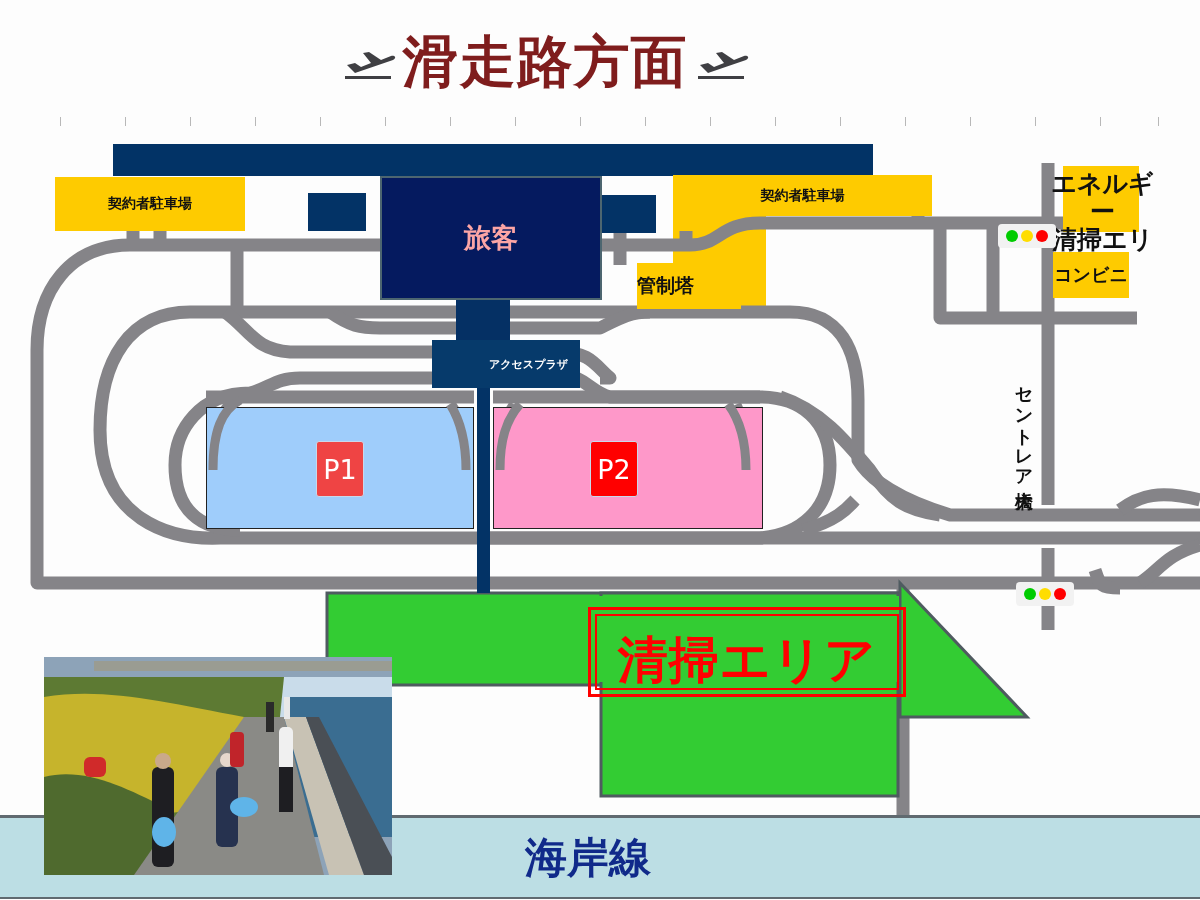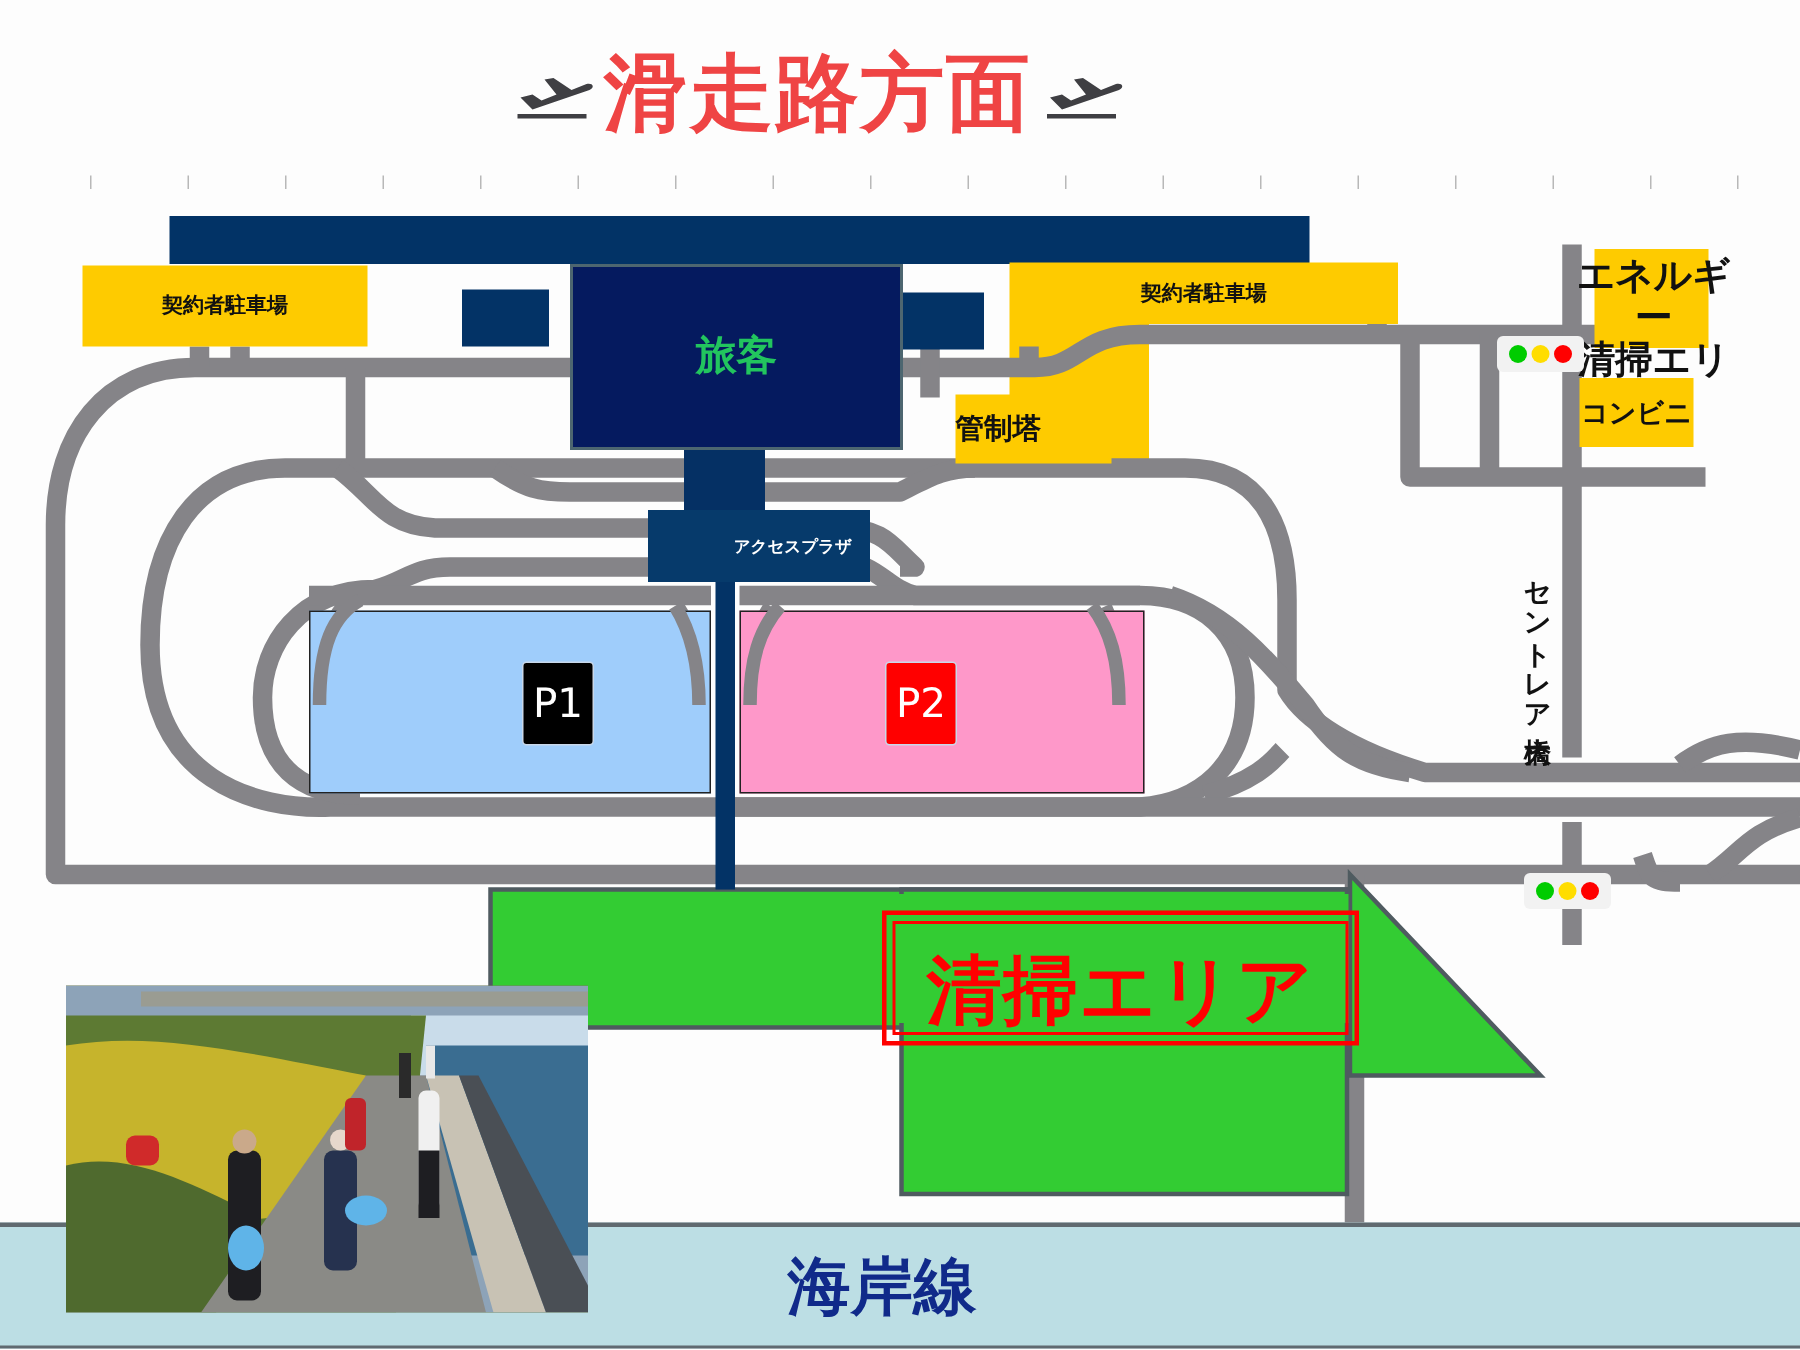--- a/index.html
+++ b/index.html
@@ -7,21 +7,21 @@
     width: 1200px; height: 900px; position: relative; overflow: hidden;
     background: #fdfdfd;
     font-family: "DejaVu Sans", "Liberation Sans", sans-serif;
   }
   .abs { position: absolute; }
   #roads { position: absolute; left: 0; top: 0; width: 1200px; height: 900px; }
 
   .title {
     left: 330px; top: 28px; width: 430px; height: 70px;
     display: flex; align-items: center; justify-content: center; gap: 6px;
-    color: #ef4444; font-size: 56px; font-weight: bold; letter-spacing: 1px;
+    color: #7f1d1d; font-size: 56px; font-weight: bold; letter-spacing: 1px;
   }
   .plane-icon { width: 56px; height: 40px; display: inline-block; }
 
   .ticks { left: 60px; top: 117px; width: 1100px; height: 10px; }
   .tick { position: absolute; top: 0; width: 1px; height: 9px; background: #b8b8b8; }
 
   .runway-bar { left: 113px; top: 144px; width: 760px; height: 32px; background: #023366; }
 
   .yellow-box {
     background: #fecb00; color: #111; font-weight: bold;
@@ -34,39 +34,39 @@
   .energy { left: 1063px; top: 166px; width: 76px; height: 66px; font-size: 18px; line-height: 26px; }
   .energy-text { position:absolute; left: 1050px; top: 170px; width: 105px; text-align:center; font-size: 25px; font-weight: bold; line-height: 28px; color:#111; }
   .konbini { left: 1053px; top: 252px; width: 76px; height: 46px; font-size: 18px; }
 
   .navy { background: #033366; }
   .terminal-wing-l { left: 308px; top: 193px; width: 58px; height: 38px; }
   .terminal-wing-r { left: 601px; top: 195px; width: 55px; height: 38px; }
   .terminal {
     left: 380px; top: 176px; width: 222px; height: 124px;
     background: #051a5f; border: 2px solid #4d6670; box-sizing: border-box;
-    color: #22c55e; font-size: 27px; font-weight: bold; line-height: 38px;
+    color: #fca5a5; font-size: 27px; font-weight: bold; line-height: 38px;
     display: flex; flex-direction: column; align-items: center; justify-content: center;
   }
   .terminal-neck { left: 456px; top: 300px; width: 54px; height: 40px; background: #053064; }
   .access-plaza {
     left: 432px; top: 340px; width: 103px; height: 48px; background: #063a6b;
     color: #fff; font-size: 11px; font-weight: bold;
     display: flex; align-items: center; justify-content: center; padding-left: 45px;
   }
   .walkway { left: 477px; top: 388px; width: 13px; height: 205px; background: #033366; }
 
   .lot-p1 { left: 206px; top: 407px; width: 268px; height: 122px; background: #9fcdfb; border: 1px solid #222; box-sizing: border-box; }
   .lot-p2 { left: 493px; top: 407px; width: 270px; height: 122px; background: #fe98c9; border: 1px solid #222; box-sizing: border-box; }
   .p-badge {
     width: 48px; height: 56px; border-radius: 3px; border: 1px solid #c9d8ea;
     color: #fff; font-size: 27px; display: flex; align-items: center; justify-content: center;
     box-sizing: border-box;
   }
-  .p1-badge { left: 316px; top: 441px; background: #000000; margin-left: 32px; }
+  .p1-badge { left: 316px; top: 441px; background: #ef4444; }
   .p2-badge { left: 590px; top: 441px; background: #ff0000; }
 
   .cleanup-label {
     left: 588px; top: 607px; width: 318px; height: 90px;
     border: 3px solid #ff0000; box-sizing: border-box;
     outline: 2px solid #ff0000; outline-offset: -9px;
     color: #ff0000; font-size: 50px; font-weight: bold;
     display: flex; align-items: flex-end; justify-content: center; letter-spacing: 1px;
   }
 

